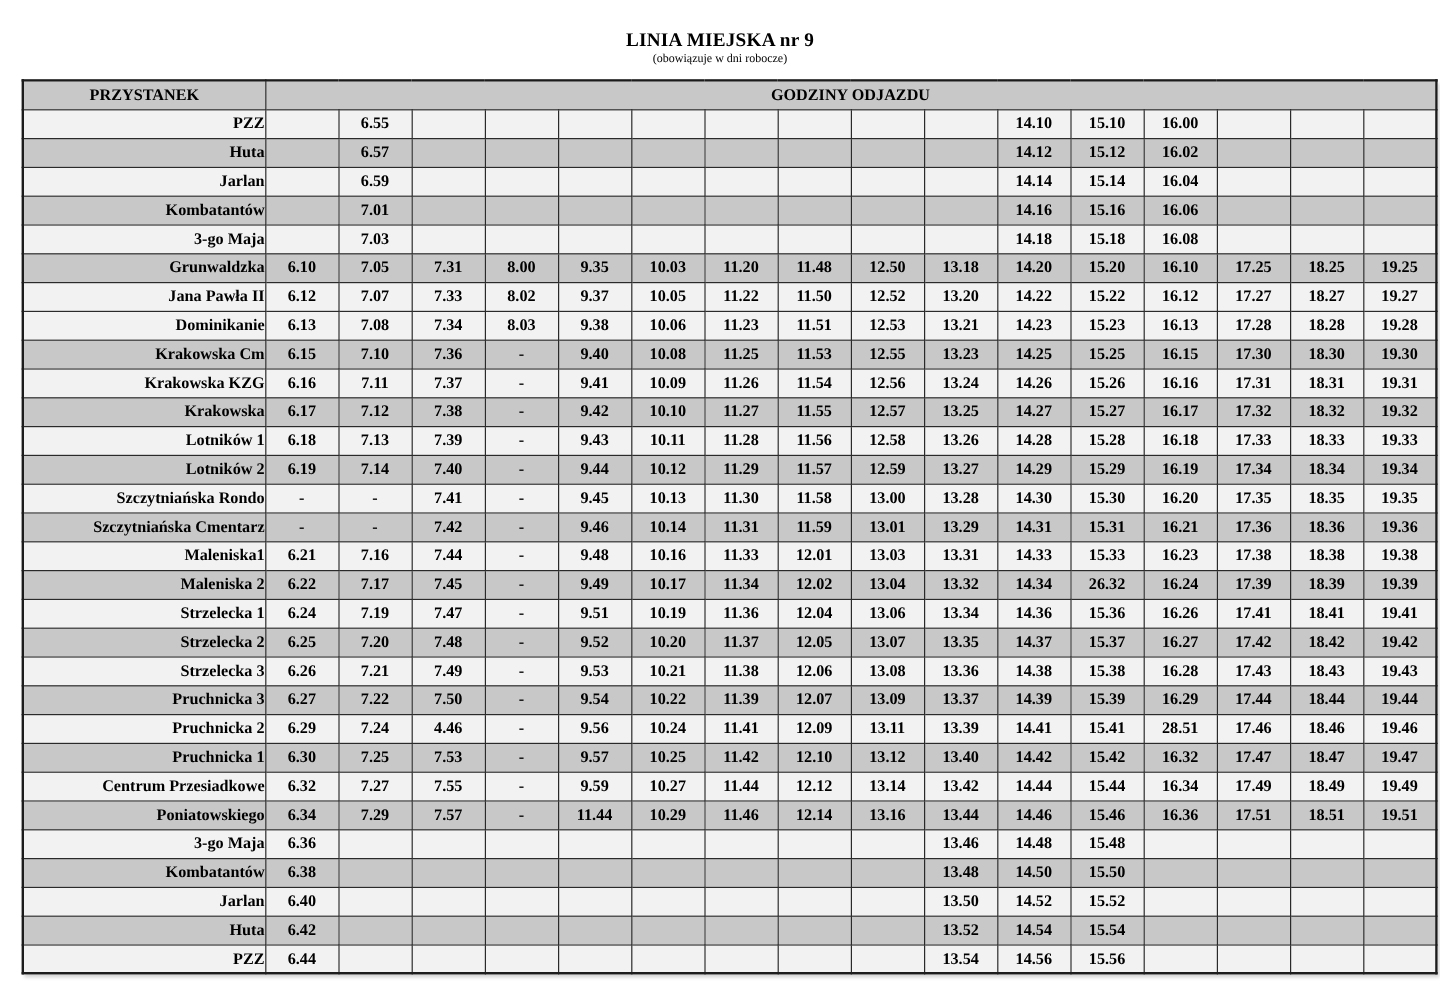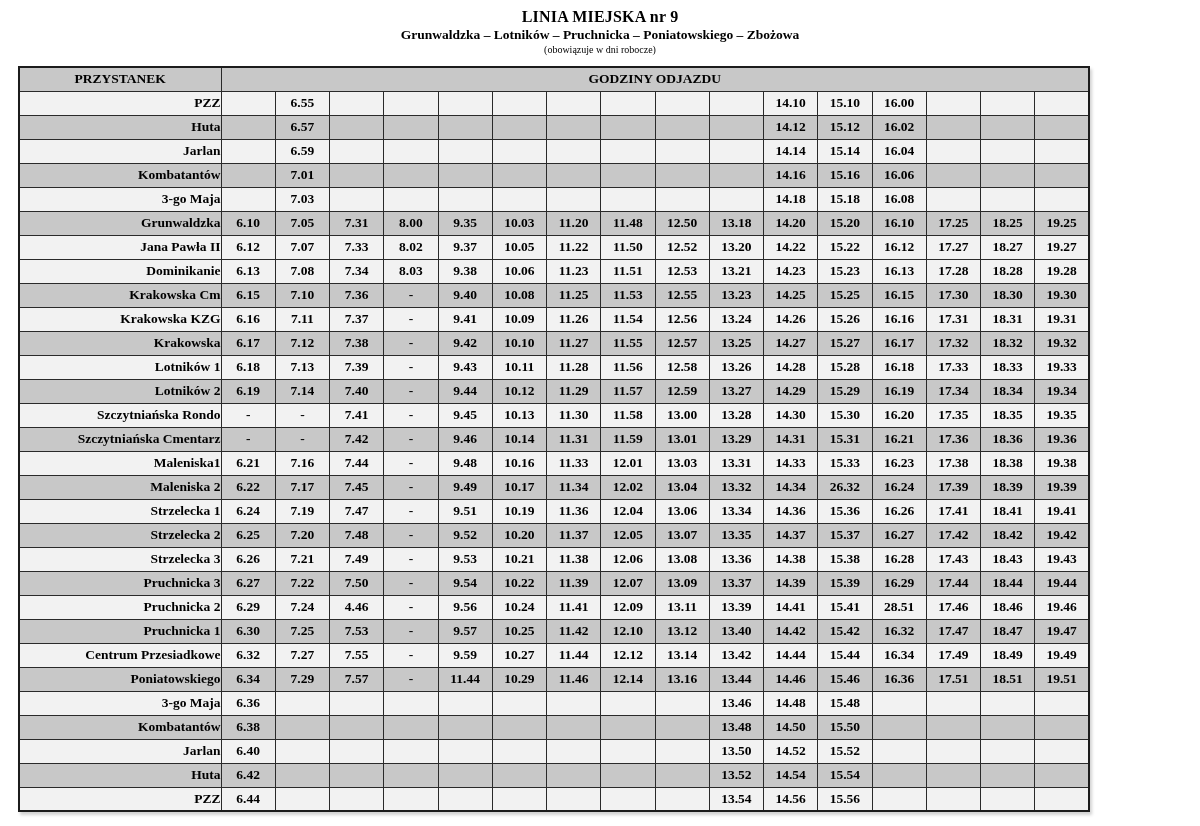--- a/index.html
+++ b/index.html
@@ -5,29 +5,29 @@
   * { box-sizing: border-box; }
   html, body {
     margin: 0; padding: 0;
     width: 1200px; height: 826px;
     background: #ffffff;
     font-family: "Liberation Serif", serif;
     color: #000;
   }
   .page { position: relative; width: 1200px; height: 826px; overflow: hidden; }
 
-  .titles { text-align: center; padding-top: 7px; line-height: 1.25; }
+  .titles { text-align: center; padding-top: 24px; line-height: 1.25; }
   .title-line1 { font-size: 16px; font-weight: bold; letter-spacing: 0.2px; }
   .title-line2 { font-size: 13.5px; font-weight: bold; }
   .title-line3 { font-size: 10px; font-weight: normal; }
 
   table.timetable {
     position: absolute;
     left: 18px; top: 66px;
-    width: 1072px;
+    width: 1180px;
     border-collapse: collapse;
     table-layout: fixed;
     box-shadow: 2px 3px 3px rgba(0,0,0,0.18);
   }
   table.timetable col.stop-col { width: 202px; }
 
   table.timetable th, table.timetable td {
     border: 1px solid #2a2a2a;
     height: 24px;
     padding: 0;
@@ -45,21 +45,20 @@
 
   tr.light td { background: #f2f2f2; }
   tr.shaded td { background: #c8c8c8; }
 </style>
 </head>
 <body>
 
 <div class="page">
   <div class="titles">
     <div class="title-line1">LINIA MIEJSKA nr 9</div>
-    <div class="title-line2">Grunwaldzka – Lotników – Pruchnicka – Poniatowskiego – Zbożowa</div>
     <div class="title-line3">(obowiązuje w dni robocze)</div>
   </div>
 
   <table class="timetable">
     <colgroup id="cols">
         <col class="stop-col">
         <col>
         <col>
         <col>
         <col>

